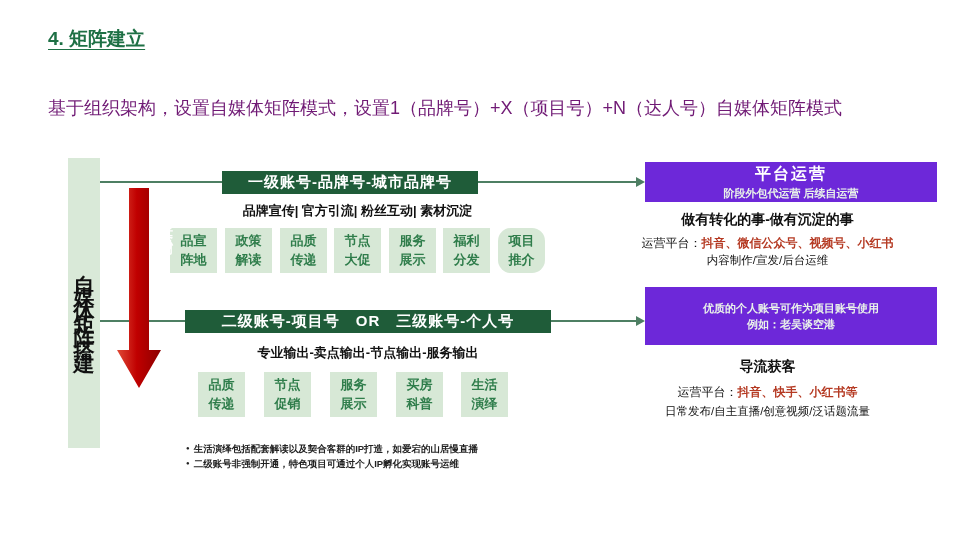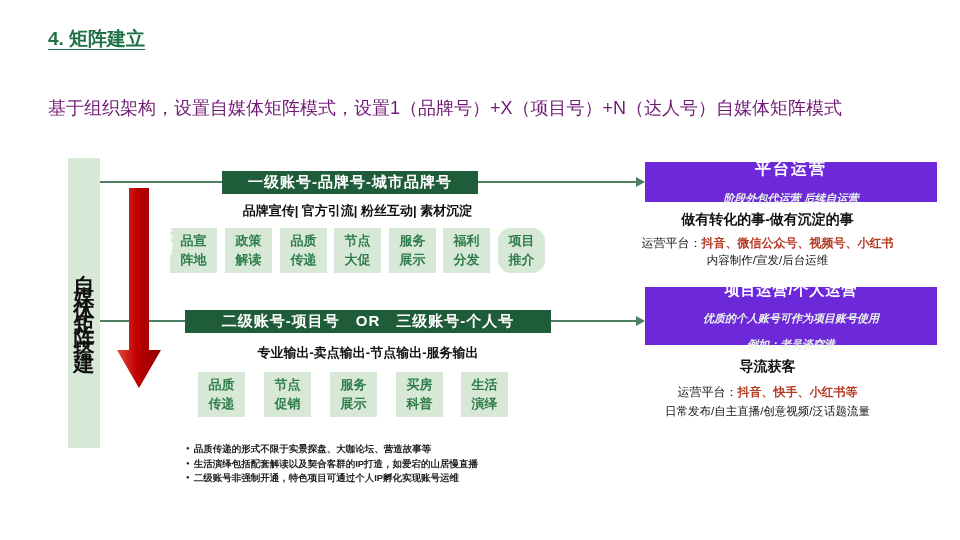--- a/index.html
+++ b/index.html
@@ -78,21 +78,21 @@
   
   .rbox {
     position:absolute; left:645px; width:292px; background:#6d28d9; color:#fff;
     display:flex; flex-direction:column; align-items:center; justify-content:center;
     text-align:center; z-index:2;
   }
   .rbox1 { top:162px; height:40px; }
   .rbox2 { top:287px; height:58px; }
   .rbox-title { font-size:16px; font-weight:700; letter-spacing:2px; }
   .rbox2 .rbox-title { font-size:15px; letter-spacing:1px; }
-  .rbox-sub { font-size:11px; font-weight:700; color:#eaf3ea; margin-top:11px;font-style:italic; }
+  .rbox-sub { font-size:11px; font-weight:700; color:#eaf3ea; margin-top:1px; }
 
   .headline {
     position:absolute; left:645px; width:245px; text-align:center;
     font-size:14px; font-weight:700; color:#111;
   }
   .h1pos { top:211px; }
   .h2pos { top:358px; }
 
   .platline {
     position:absolute; left:625px; width:285px; text-align:center; font-size:12px; color:#111;
@@ -153,37 +153,35 @@
 
   <div class="banner banner2">二级账号-项目号　OR　三级账号-个人号</div>
   <div class="func func2">专业输出-卖点输出-节点输出-服务输出</div>
   <div class="gbox r2" style="left:198px;">品质传递</div>
   <div class="gbox r2" style="left:264px;">节点促销</div>
   <div class="gbox r2" style="left:330px;">服务展示</div>
   <div class="gbox r2" style="left:396px;">买房科普</div>
   <div class="gbox r2" style="left:461px;">生活演绎</div>
 
   <ul class="notes">
-    <li>品质传递的形式不限于实景探盘、大咖论坛、营造故事等</li>
     <li>生活演绎包括配套解读以及契合客群的IP打造，如爱宕的山居慢直播</li>
     <li>二级账号非强制开通，特色项目可通过个人IP孵化实现账号运维</li>
   </ul>
 
   <div class="rbox rbox1">
     <div class="rbox-title">平台运营</div>
     <div class="rbox-sub">阶段外包代运营 后续自运营</div>
   </div>
   <div class="headline h1pos">做有转化的事-做有沉淀的事</div>
   <div class="platline p1pos">
     <span>运营平台：</span><span class="plat-red">抖音、微信公众号、视频号、小红书</span>
   </div>
   <div class="detail d1pos">内容制作/宣发/后台运维</div>
 
   <div class="rbox rbox2">
-    <div class="rbox-title">项目运营/个人运营</div>
     <div class="rbox-sub">优质的个人账号可作为项目账号使用</div>
     <div class="rbox-sub">例如：老吴谈空港</div>
   </div>
   <div class="headline h2pos">导流获客</div>
   <div class="platline p2pos">
     <span>运营平台：</span><span class="plat-red">抖音、快手、小红书等</span>
   </div>
   <div class="detail d2pos">日常发布/自主直播/创意视频/泛话题流量</div>
 
 </div>

